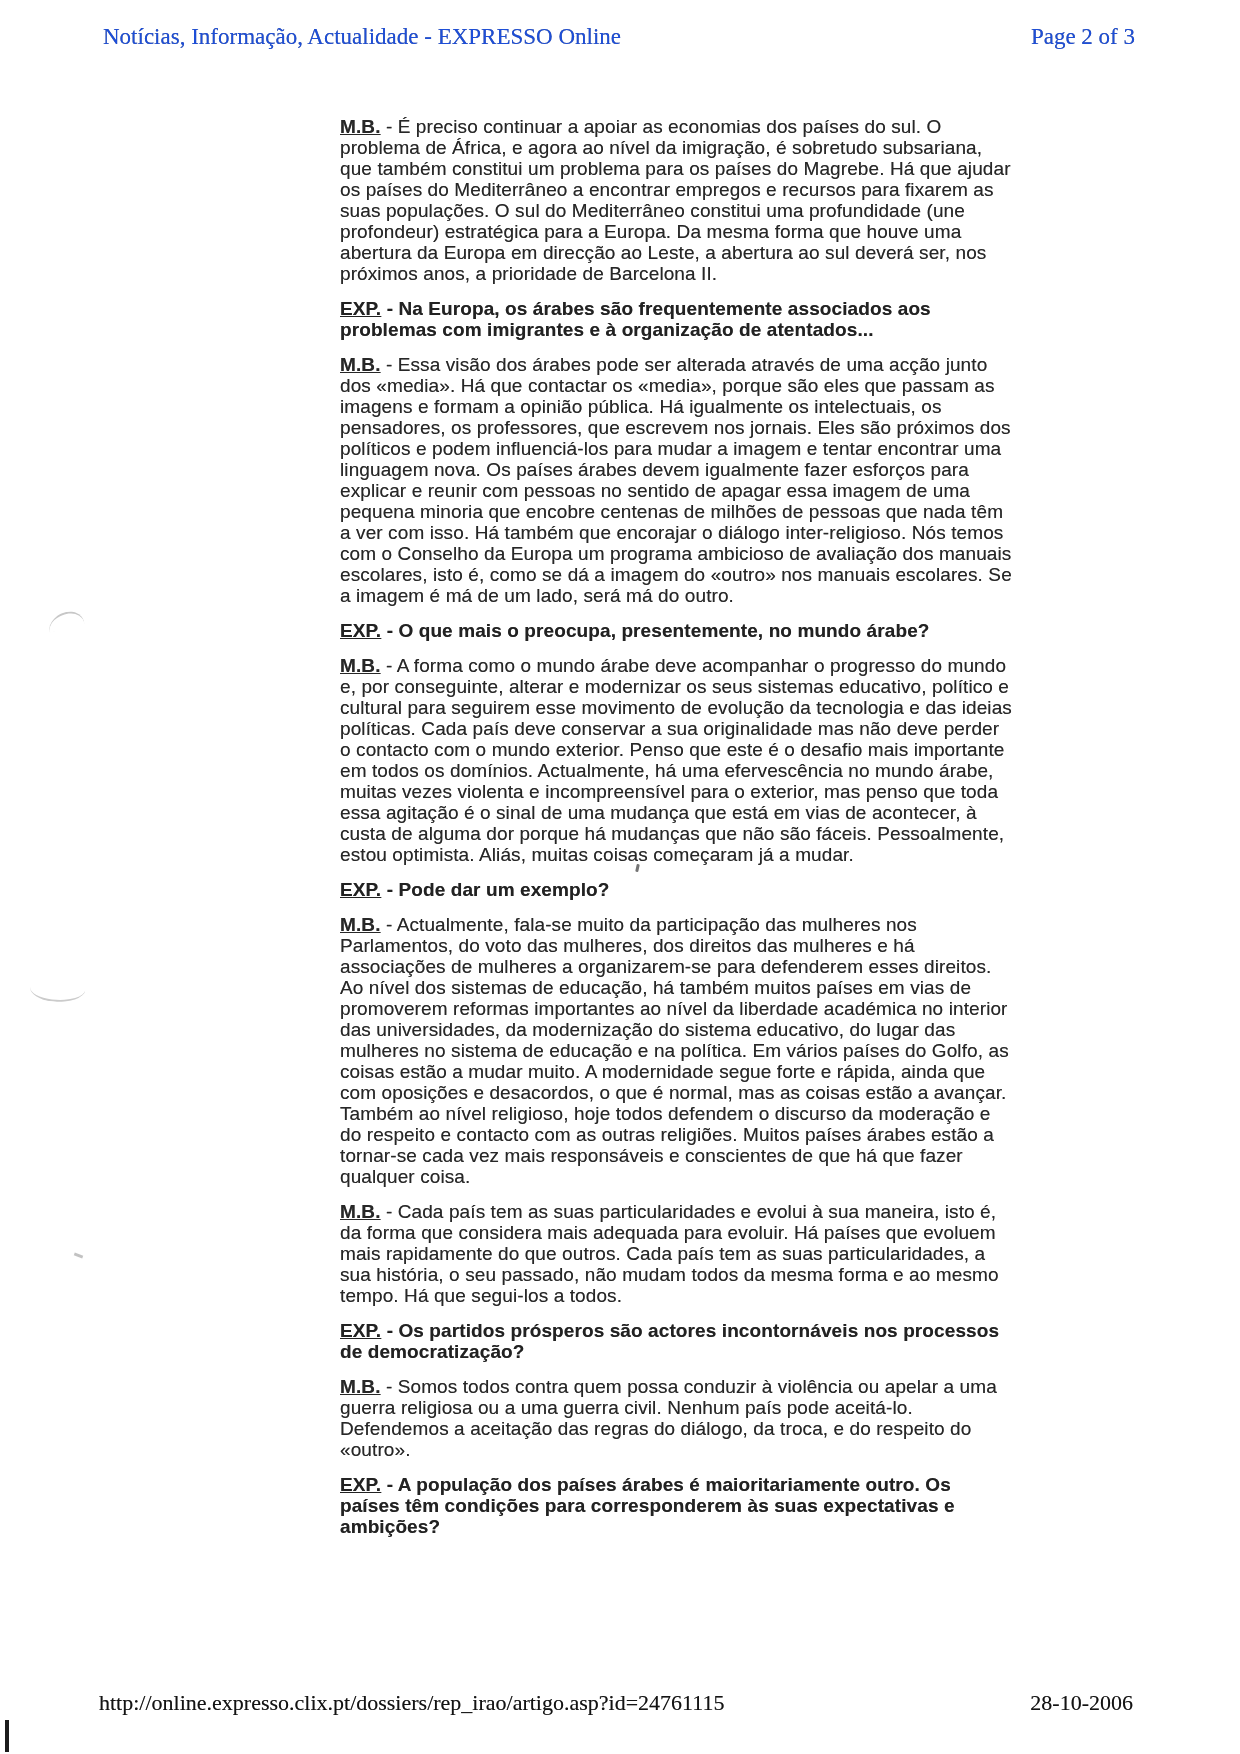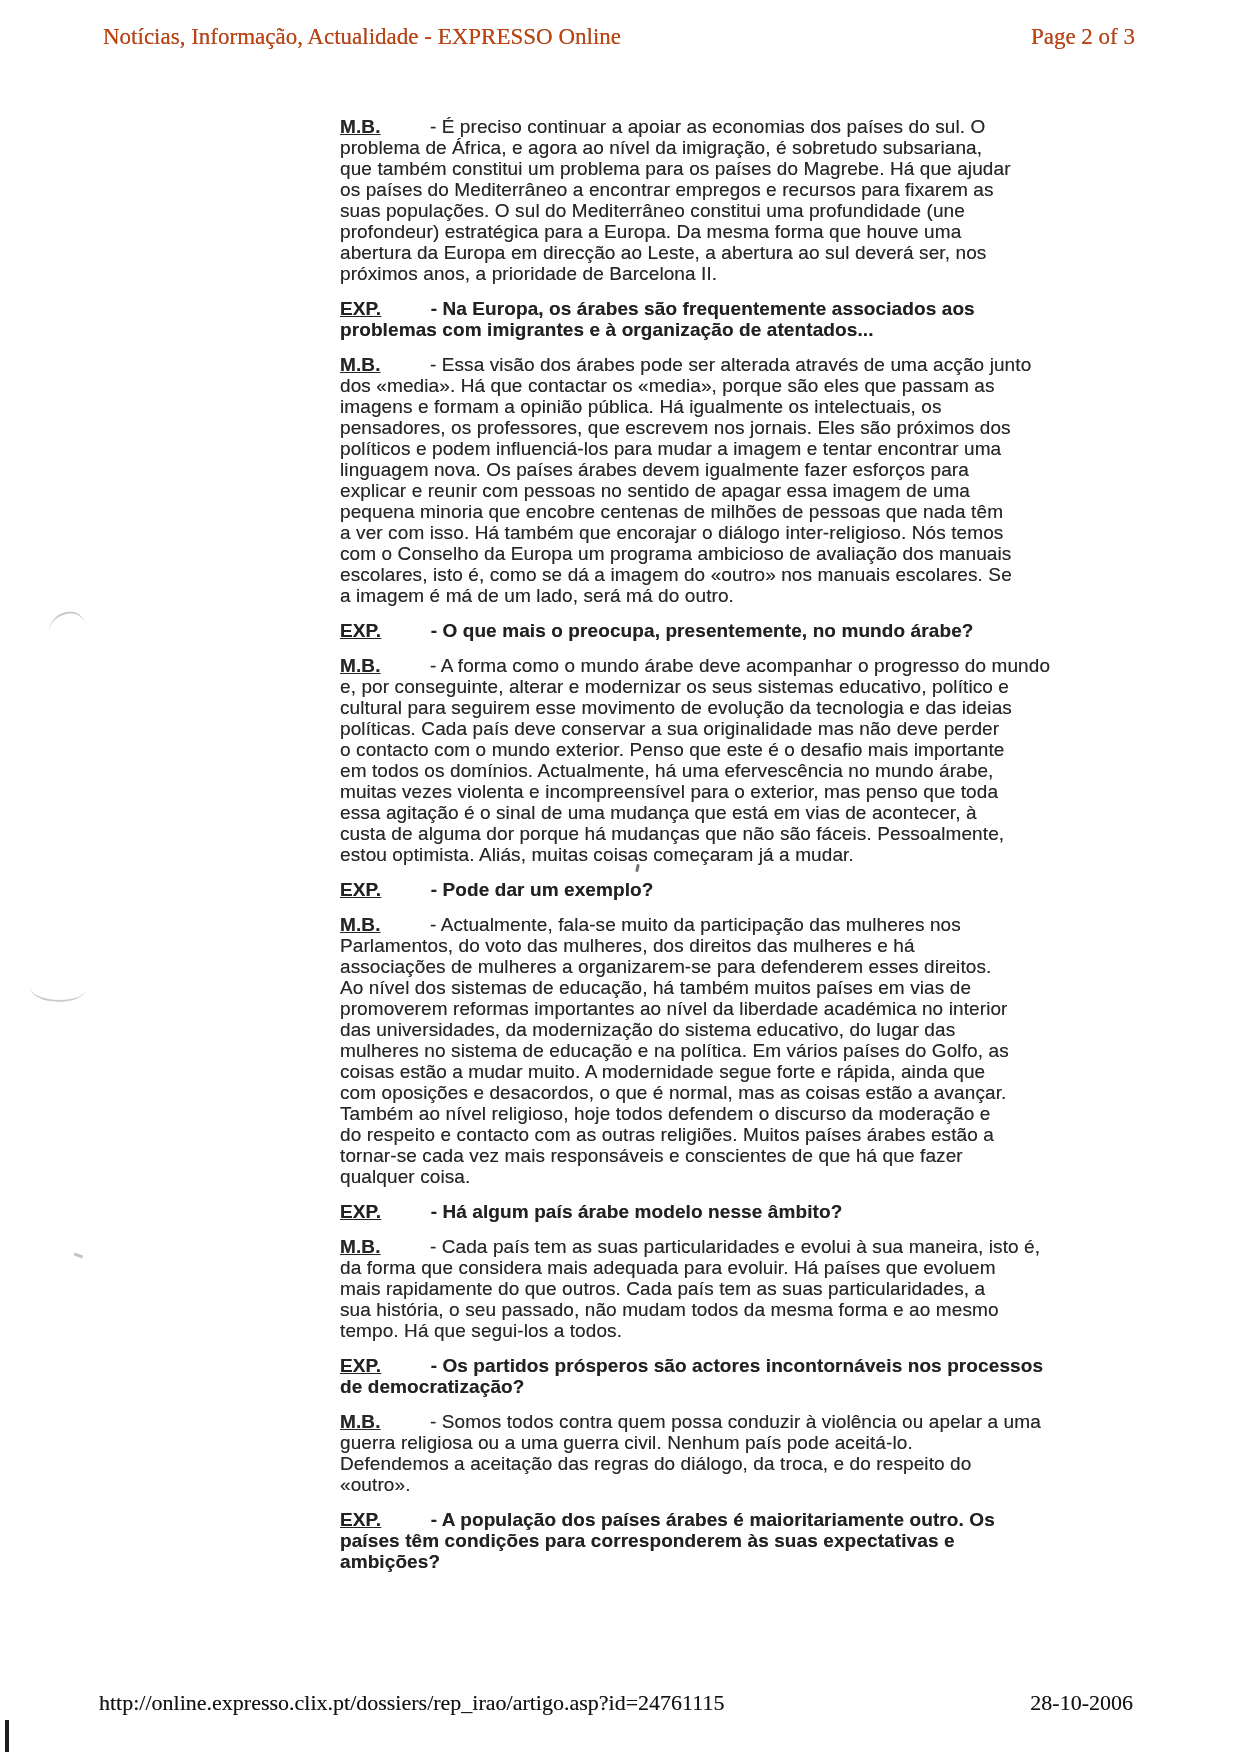--- a/index.html
+++ b/index.html
@@ -15,40 +15,40 @@
   .header {
     position: absolute;
     top: 24px;
     left: 103px;
     right: 105px;
     display: flex;
     justify-content: space-between;
     align-items: baseline;
     font-family: "Liberation Serif", serif;
     font-size: 23px;
-    color: #c2410c;
+    color: #1d4ed8;
     text-shadow: 0 0 0.6px rgba(30,30,30,0.55);
     white-space: nowrap;
   }
   
   .article {
     position: absolute;
     top: 116px;
     left: 340px;
     width: 775px;
     color: #272727;
     font-size: 19px;
     line-height: 21px;
     letter-spacing: 0.1px;
     text-shadow: 0 0 0.5px rgba(45,45,45,0.55);
   }
   .para { margin: 0 0 14px 0; }
   .para.question { font-weight: bold; color: #222222; }
   .speaker { font-weight: bold; text-decoration: underline; }
-  .ptext { white-space: pre-line; margin-left: 44px; }
+  .ptext { white-space: pre-line; }
   
   .footer {
     position: absolute;
     top: 1690px;
     left: 99px;
     right: 107px;
     display: flex;
     justify-content: space-between;
     align-items: flex-end;
     font-family: "Liberation Serif", serif;
@@ -145,21 +145,20 @@
 promoverem reformas importantes ao nível da liberdade académica no interior
 das universidades, da modernização do sistema educativo, do lugar das
 mulheres no sistema de educação e na política. Em vários países do Golfo, as
 coisas estão a mudar muito. A modernidade segue forte e rápida, ainda que
 com oposições e desacordos, o que é normal, mas as coisas estão a avançar.
 Também ao nível religioso, hoje todos defendem o discurso da moderação e
 do respeito e contacto com as outras religiões. Muitos países árabes estão a
 tornar-se cada vez mais responsáveis e conscientes de que há que fazer
 qualquer coisa.</span></p>
 
-    <p class="para question"><b class="speaker">EXP.</b> <span class="ptext">- Há algum país árabe modelo nesse âmbito?</span></p>
 
     <p class="para answer"><b class="speaker">M.B.</b> <span class="ptext">- Cada país tem as suas particularidades e evolui à sua maneira, isto é,
 da forma que considera mais adequada para evoluir. Há países que evoluem
 mais rapidamente do que outros. Cada país tem as suas particularidades, a
 sua história, o seu passado, não mudam todos da mesma forma e ao mesmo
 tempo. Há que segui-los a todos.</span></p>
 
     <p class="para question"><b class="speaker">EXP.</b> <span class="ptext">- Os partidos prósperos são actores incontornáveis nos processos
 de democratização?</span></p>
 

